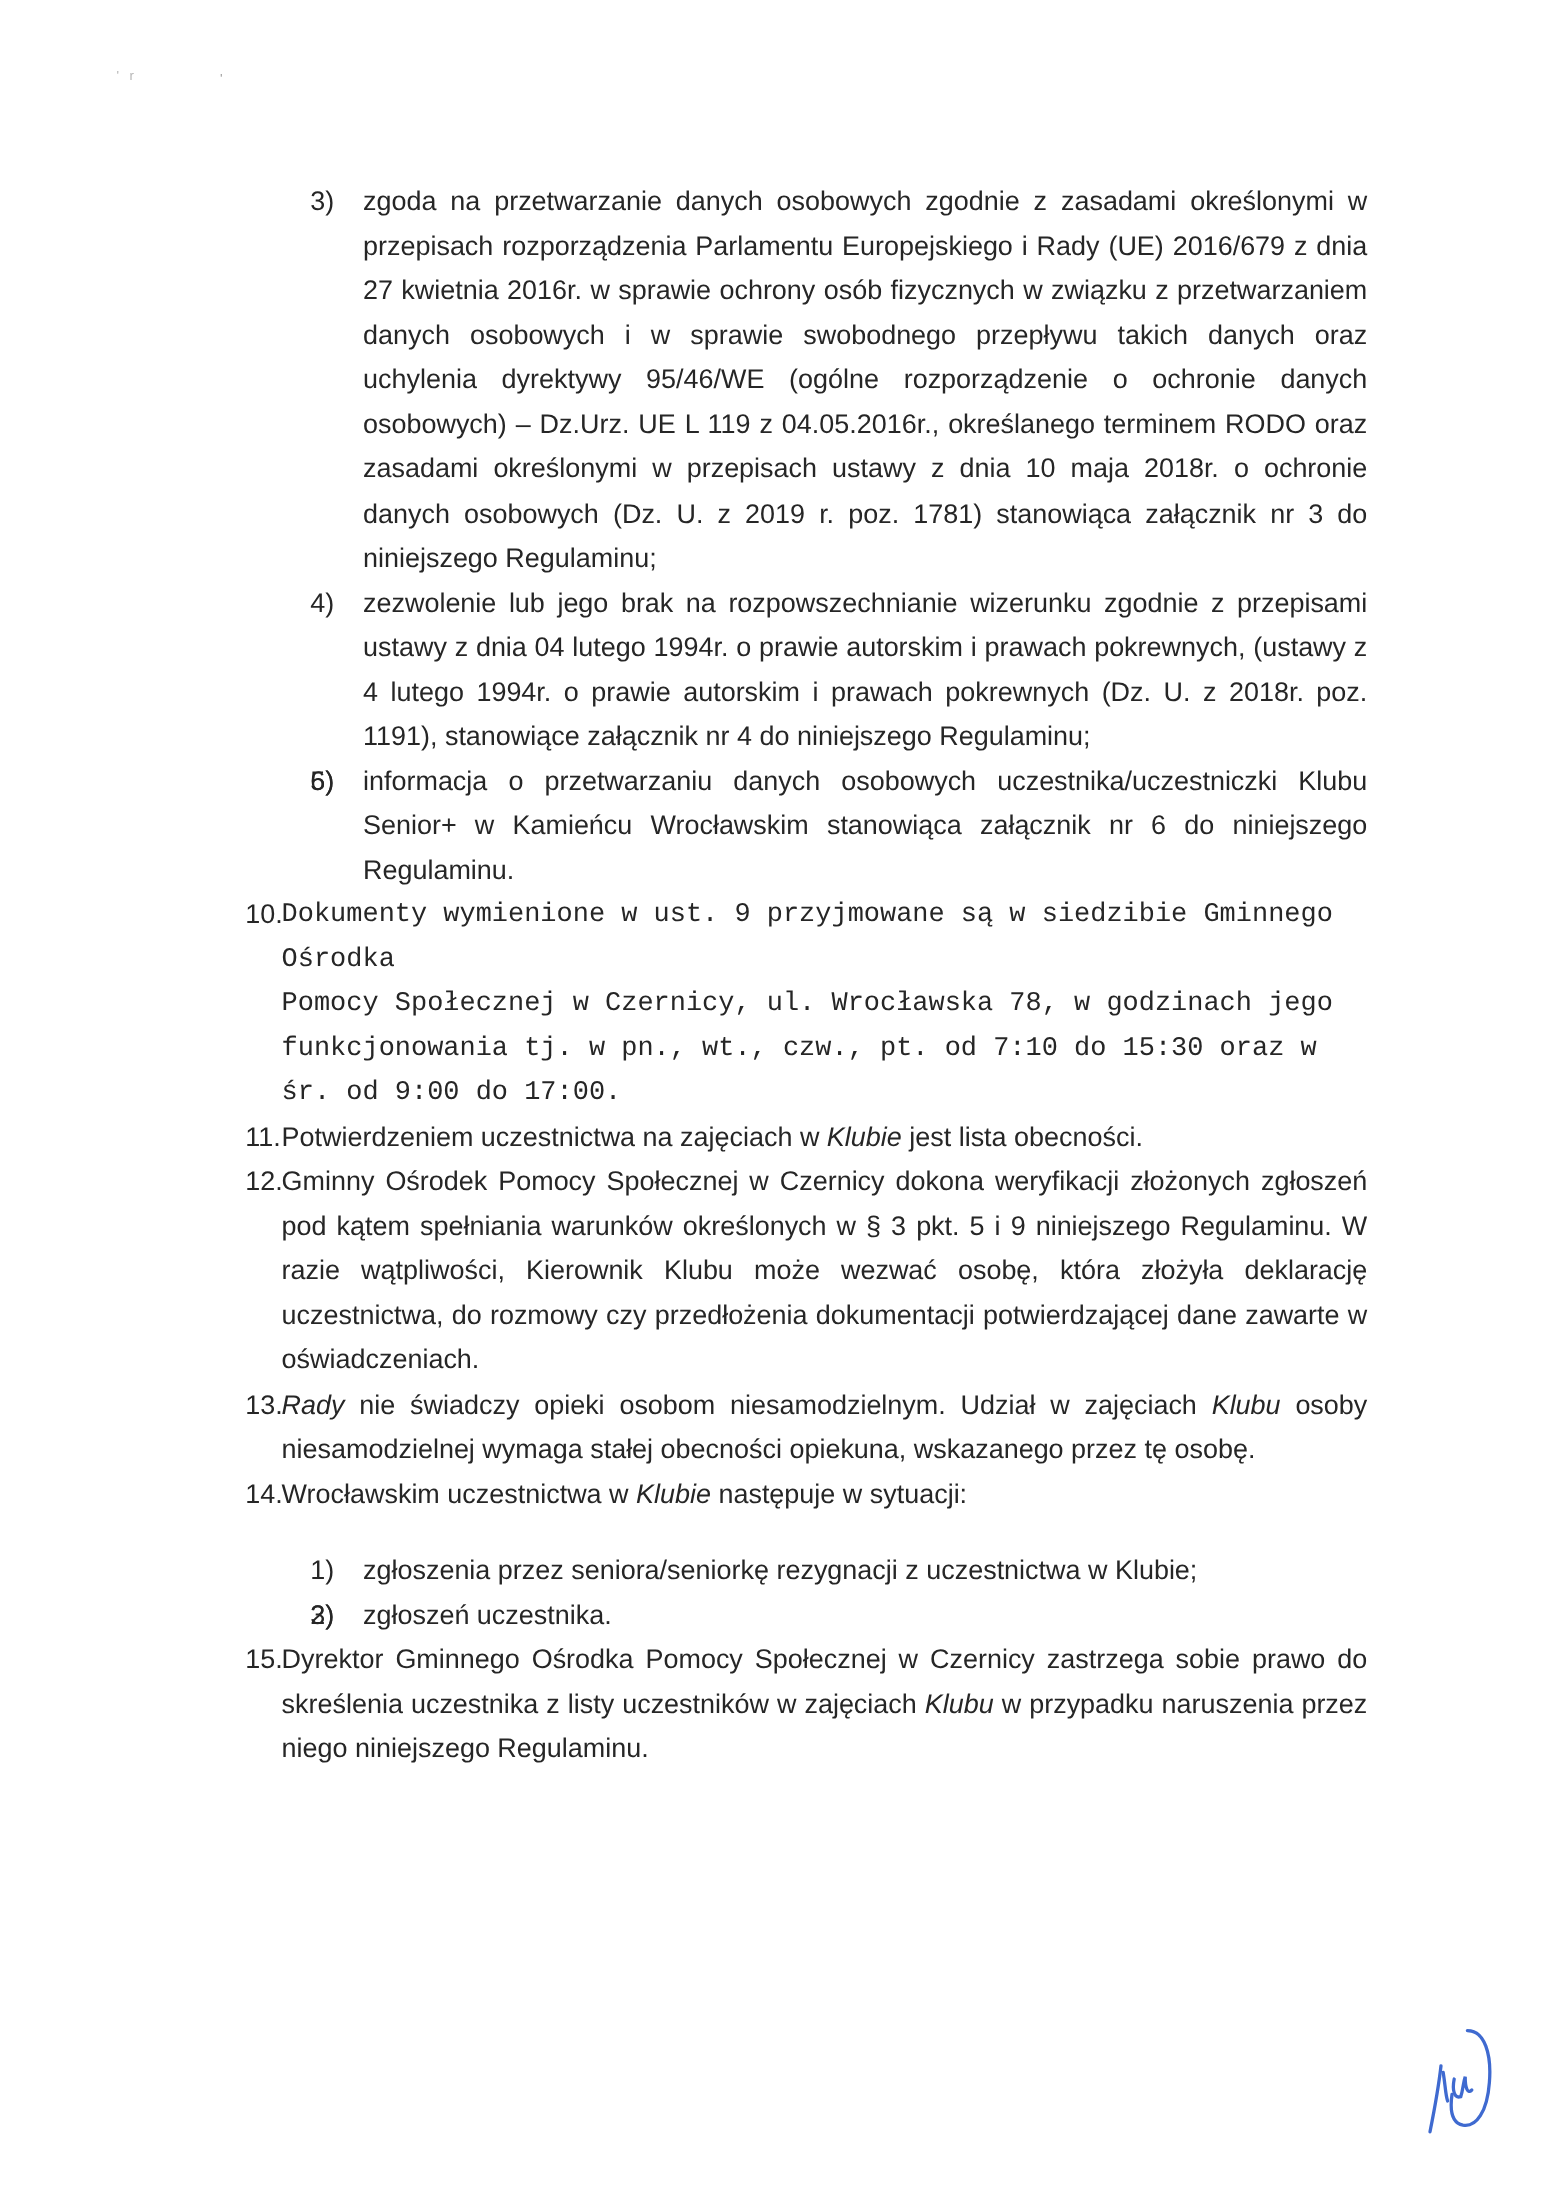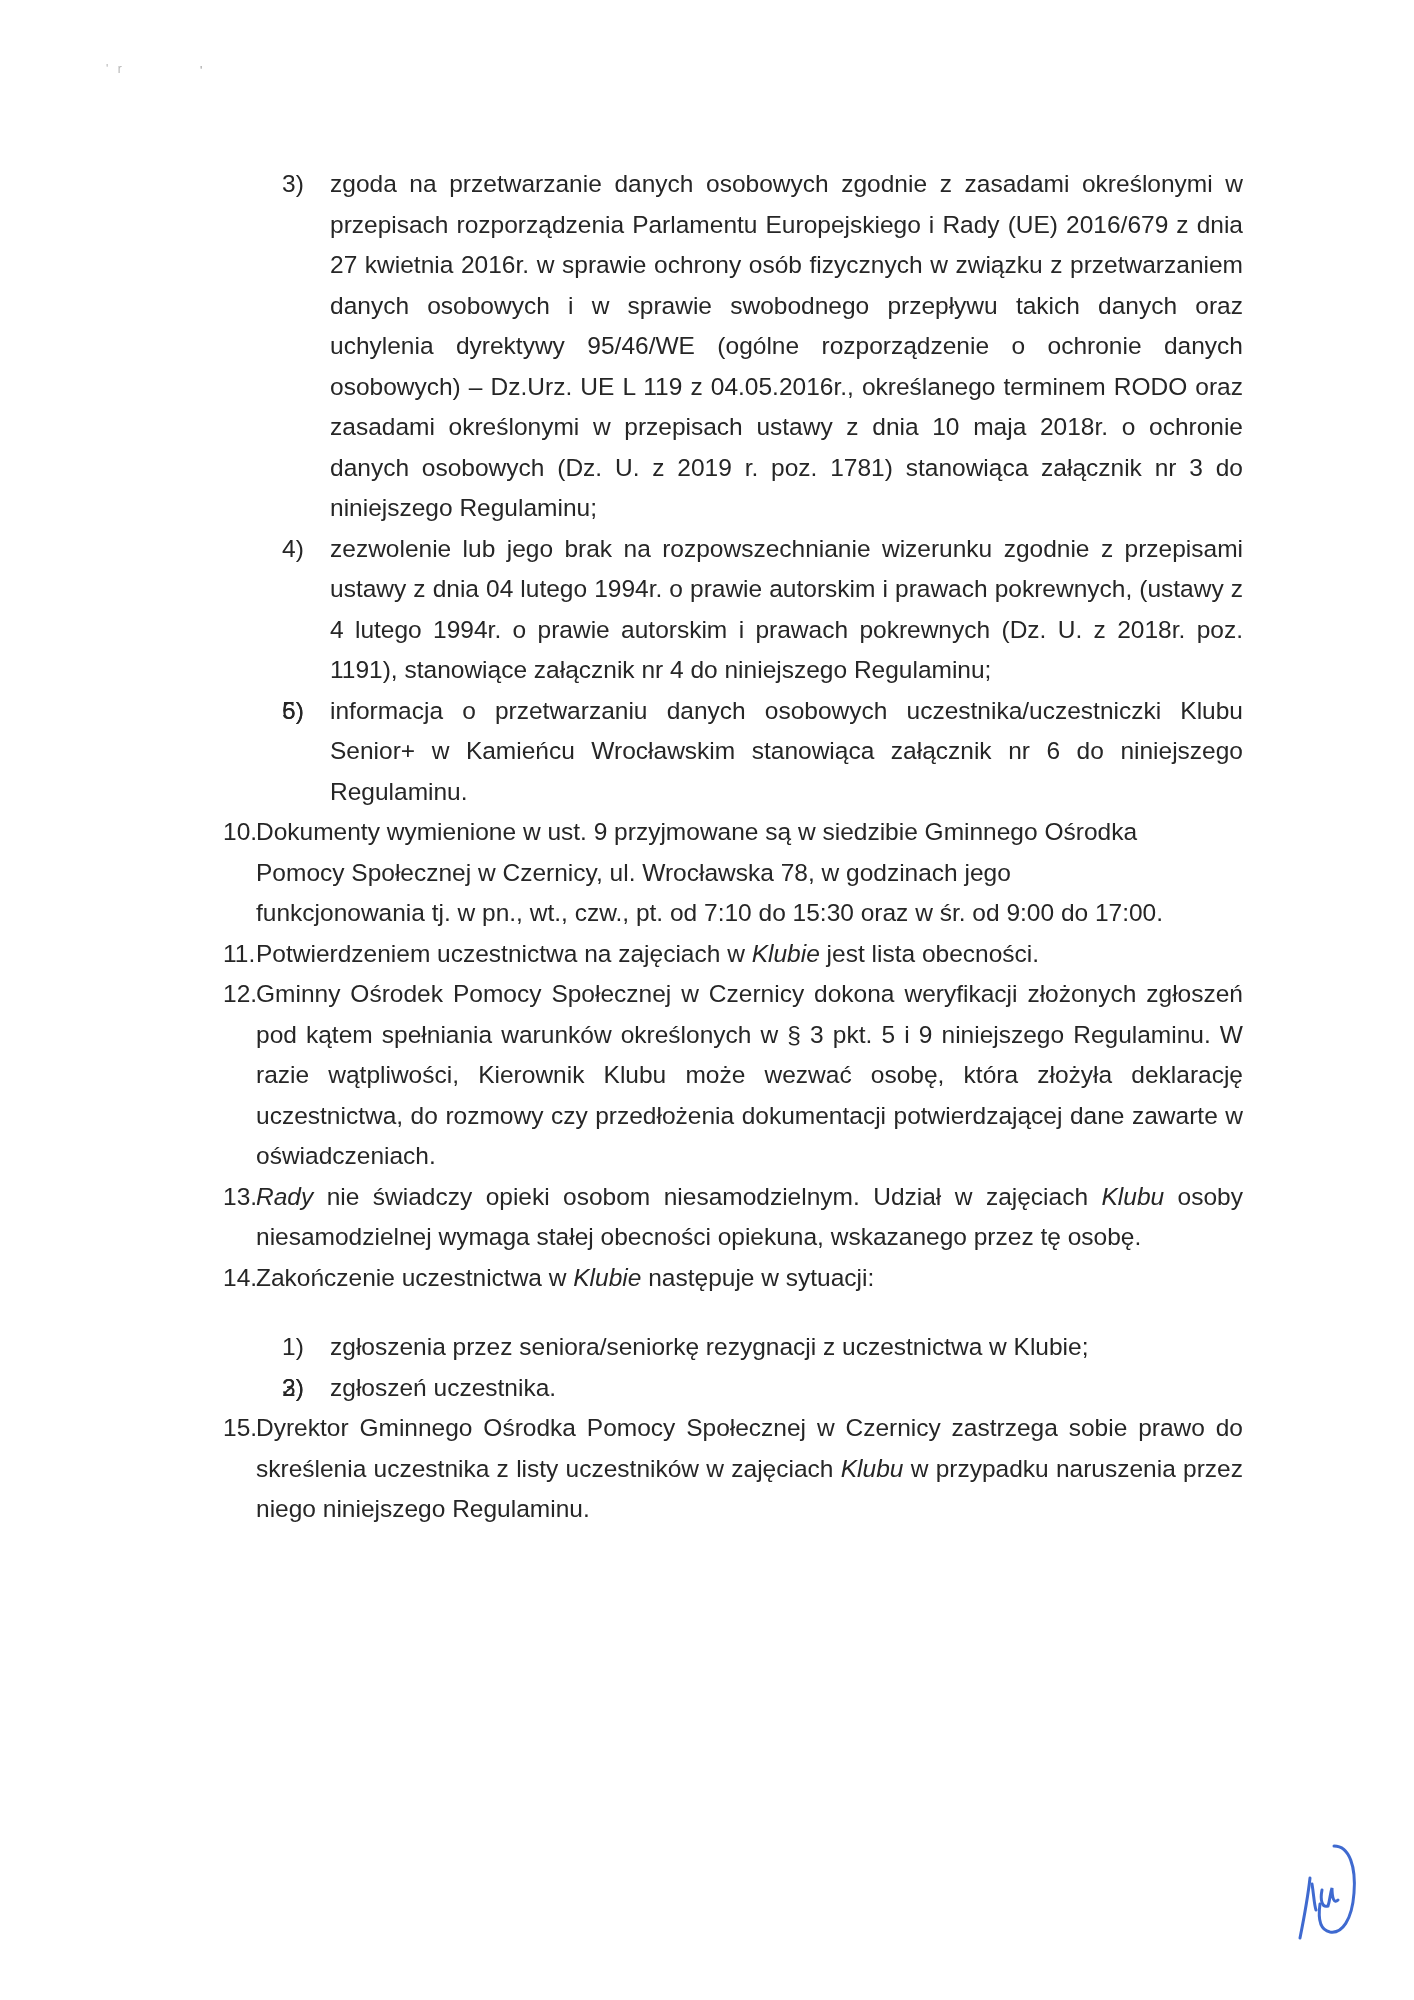--- a/index.html
+++ b/index.html
@@ -43,21 +43,21 @@
     <div class="item sub">
       <span class="num">5)</span>
     </div>
     <div class="item sub">
       <span class="num">6)</span>
       <span class="txt">informacja o przetwarzaniu danych osobowych uczestnika/uczestniczki Klubu Senior+ w Kamieńcu Wrocławskim stanowiąca załącznik nr 6 do niniejszego Regulaminu.</span>
     </div>
 
     <div class="item main">
       <span class="num">10.</span>
-      <span class="txt" style="text-align:left;">
+      <span class="txt" style="text-align:left;font-family:Liberation Mono, monospace;">
         <span>Dokumenty wymienione w ust. 9 przyjmowane są w siedzibie Gminnego Ośrodka</span><br>
         <span>Pomocy Społecznej w Czernicy, ul. Wrocławska 78, w godzinach jego</span><br>
         <span>funkcjonowania tj. w pn., wt., czw., pt. od 7:10 do 15:30 oraz w śr. od 9:00 do 17:00.</span>
       </span>
     </div>
 
     <div class="item main">
       <span class="num">11.</span>
       <span class="txt"><span>Potwierdzeniem uczestnictwa na zajęciach w </span><em>Klubie</em><span> jest lista obecności.</span></span>
     </div>
@@ -67,21 +67,21 @@
       <span class="txt">Gminny Ośrodek Pomocy Społecznej w Czernicy dokona weryfikacji złożonych zgłoszeń pod kątem spełniania warunków określonych w § 3 pkt. 5 i 9 niniejszego Regulaminu. W razie wątpliwości, Kierownik Klubu może wezwać osobę, która złożyła deklarację uczestnictwa, do rozmowy czy przedłożenia dokumentacji potwierdzającej dane zawarte w oświadczeniach.</span>
     </div>
 
     <div class="item main">
       <span class="num">13.</span>
       <span class="txt"><em>Rady</em><span> nie świadczy opieki osobom niesamodzielnym. Udział w zajęciach </span><em>Klubu</em><span> osoby niesamodzielnej wymaga stałej obecności opiekuna, wskazanego przez tę osobę.</span></span>
     </div>
 
     <div class="item main">
       <span class="num">14.</span>
-      <span class="txt"><span>Zakończenie uczestnictwa w </span><em>Klubie</em><span> następuje w sytuacji:</span></span>
+      <span class="txt"><span>Wrocławskim uczestnictwa w </span><em>Klubie</em><span> następuje w sytuacji:</span></span>
     </div>
     <div class="item sub">
       <span class="num">1)</span>
       <span class="txt" style="text-align:left;margin-top:29px;">zgłoszenia przez seniora/seniorkę rezygnacji z uczestnictwa w Klubie;</span>
     </div>
     <div class="item sub">
       <span class="num">2)</span>
     </div>
     <div class="item sub">
       <span class="num">3)</span>

